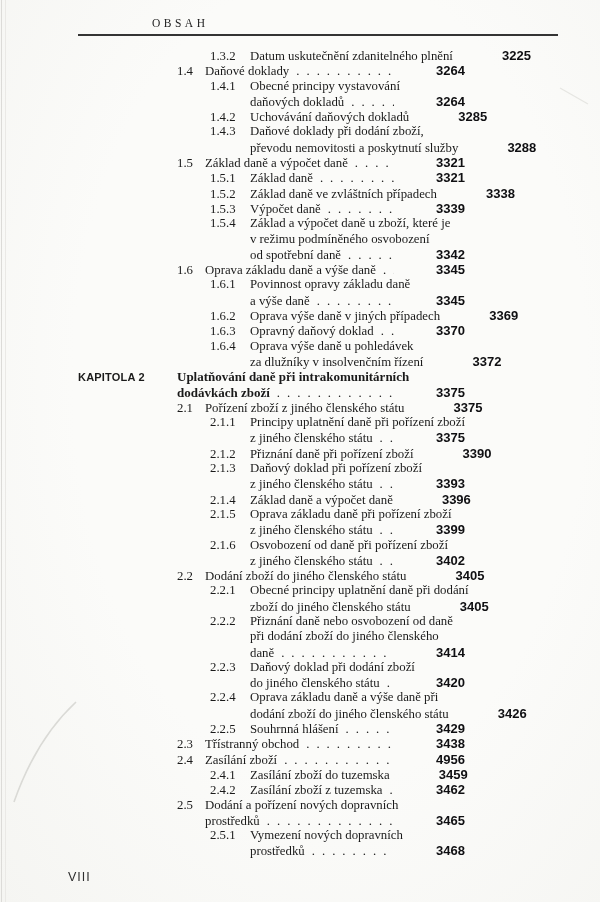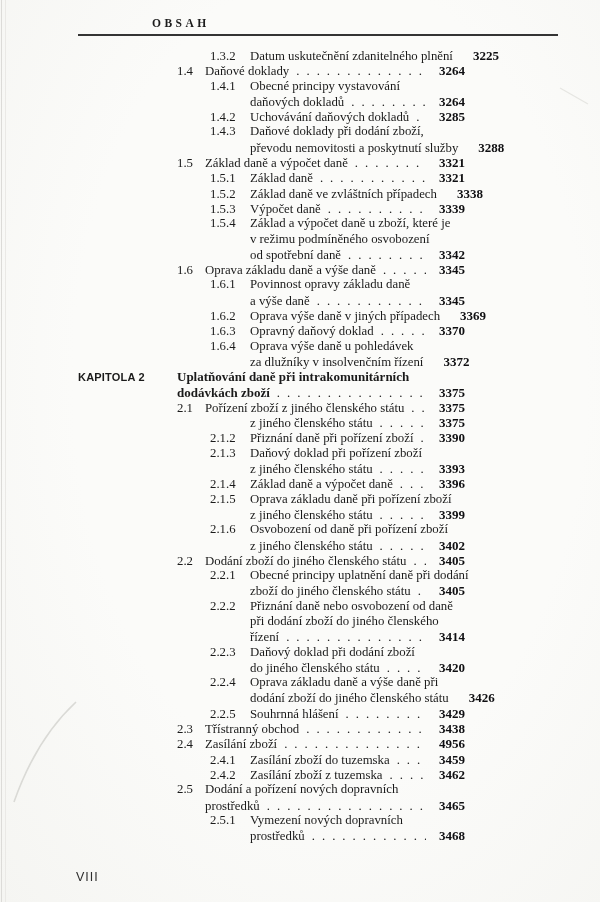--- a/index.html
+++ b/index.html
@@ -8,21 +8,21 @@
     background: radial-gradient(ellipse at 55% 42%, #fbfbf9 55%, #f5f5f2 100%);
     font-family:"Liberation Serif", serif; color:#1a1a1a;
   }
   .scan-edge { position:absolute; top:0; height:902px; width:1px; }
   .edge1 { left:1px;  background:#dcdbd8; }
   .edge2 { left:5px;  background:#eae9e6; }
   .artifact-svg { position:absolute; left:0; top:0; }
 
   .header-title {
     position:absolute; left:152px; top:17px;
-    font-size:11.5px; font-weight:700; letter-spacing:3.5px; color:#1c1c1c;
+    font-size:11.5px; font-weight:400; letter-spacing:3.5px; color:#1c1c1c;
   }
   .header-rule {
     position:absolute; left:78px; top:34px; width:480px; height:2px;
     background:#343434;
   }
 
   .toc { position:absolute; left:0; top:48px; width:508px; }
   .line {
     display:flex; align-items:baseline;
     height:15.3px; line-height:15.3px;
@@ -39,26 +39,26 @@
   .chapter .txt, .cont-chapter .txt { font-weight:700; font-size:13px;font-family:Liberation Serif, serif; }
   .cont-chapter { margin-left:177px; }
   .cont-sub1 { margin-left:205px; }
   .cont-sub2 { margin-left:250px; }
   .leader {
     flex:1 1 auto; overflow:hidden; margin:0 6px 0 7px;
     letter-spacing:7px; color:#1b1b1b; font-weight:400; font-size:12.8px;
   }
   .pgnum {
     flex:0 0 auto; min-width:33px; text-align:right;
-    font-family:Liberation Serif, serif; font-weight:700;
-    font-size:13px; color:#0f0f12;
+    font-family:Liberation Sans, sans-serif; font-weight:700;
+    font-size:13px; color:#0f0f12;margin-left:32px;
   }
 
   .footer-roman {
-    position:absolute; left:76px; top:870px;
+    position:absolute; left:68px; top:870px;
     font-family:"Liberation Sans", sans-serif; font-size:12.5px;
     letter-spacing:1px; color:#2e2e2e;
   }
 </style>
 </head>
 <body>
 
 <div class="page">
   <div class="scan-edge edge1"></div>
   <div class="scan-edge edge2"></div>
@@ -187,20 +187,24 @@
         <span class="txt">dodávkách zboží</span>
         <span class="leader">......................................................................</span>
         <span class="pgnum">3375</span>
       </div>
       <div class="line sub1">
         <span class="num">2.1</span>
         <span class="txt">Pořízení zboží z jiného členského státu</span>
         <span class="leader">......................................................................</span>
         <span class="pgnum">3375</span>
       </div>
+      <div class="line sub2">
+        <span class="num">2.1.1</span>
+        <span class="txt">Principy uplatnění daně při pořízení zboží</span>
+      </div>
       <div class="line cont-sub2">
         <span class="txt">z jiného členského státu</span>
         <span class="leader">......................................................................</span>
         <span class="pgnum">3375</span>
       </div>
       <div class="line sub2">
         <span class="num">2.1.2</span>
         <span class="txt">Přiznání daně při pořízení zboží</span>
         <span class="leader">......................................................................</span>
         <span class="pgnum">3390</span>
@@ -254,21 +258,21 @@
         <span class="pgnum">3405</span>
       </div>
       <div class="line sub2">
         <span class="num">2.2.2</span>
         <span class="txt">Přiznání daně nebo osvobození od daně</span>
       </div>
       <div class="line cont-sub2">
         <span class="txt">při dodání zboží do jiného členského</span>
       </div>
       <div class="line cont-sub2">
-        <span class="txt">řízení</span>
+        <span class="txt">daně</span>
         <span class="leader">......................................................................</span>
         <span class="pgnum">3414</span>
       </div>
       <div class="line sub2">
         <span class="num">2.2.3</span>
         <span class="txt">Daňový doklad při dodání zboží</span>
       </div>
       <div class="line cont-sub2">
         <span class="txt">do jiného členského státu</span>
         <span class="leader">......................................................................</span>

